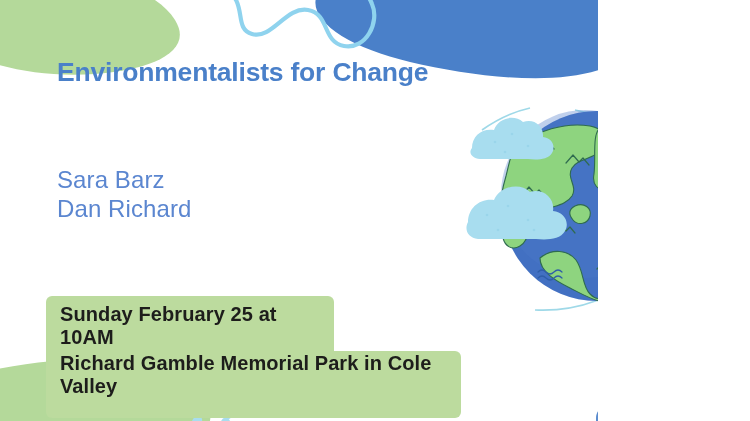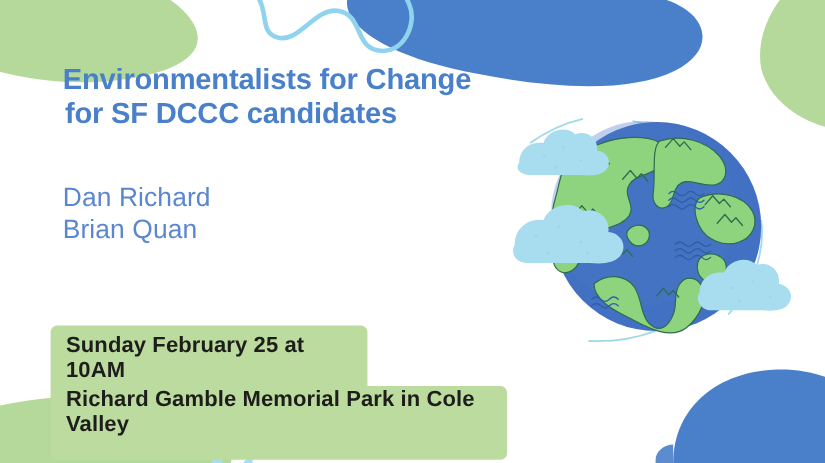--- a/index.html
+++ b/index.html
@@ -1,18 +1,18 @@
 <!DOCTYPE html>
 <html><head>
 <meta charset="utf-8">
 <style>
   html,body{margin:0;padding:0;background:#ffffff;}
   body{font-family:"Liberation Sans",sans-serif;}
   #poster{
-    position:relative;width:750px;height:421px;overflow:hidden;
+    position:relative;width:598px;height:421px;overflow:hidden;
     background:#ffffff;
   }
   .layer{position:absolute;top:0;left:0;width:750px;height:421px;}
   .svgdeco{pointer-events:none;}
 
   
   .content{position:absolute;left:0;top:0;width:750px;height:421px;}
 
   .headline{
     position:absolute;left:57px;top:57px;width:470px;
@@ -187,26 +187,25 @@
       <circle cx="685" cy="256" r="1.3"></circle>
         <circle cx="700" cy="270" r="1.3"></circle>
       <circle cx="672" cy="274" r="1.3"></circle>
     </g>
   </svg>
 
   <div class="content">
 
     <div class="headline">
       <div>Environmentalists for Change</div>
-      <div class="hl3">for SF DCCC candidates</div>
     </div>
 
     <div class="names">
+      <div>Sara Barz</div>
       <div>Dan Richard</div>
-      <div>Brian Quan</div>
     </div>
 
     <div class="banner">
       <span class="bar bar1">Sunday February 25 at 10AM</span>
       <span class="bar bar2">Richard Gamble Memorial Park in Cole Valley</span>
     </div>
 
     <div class="logos">
 
       

